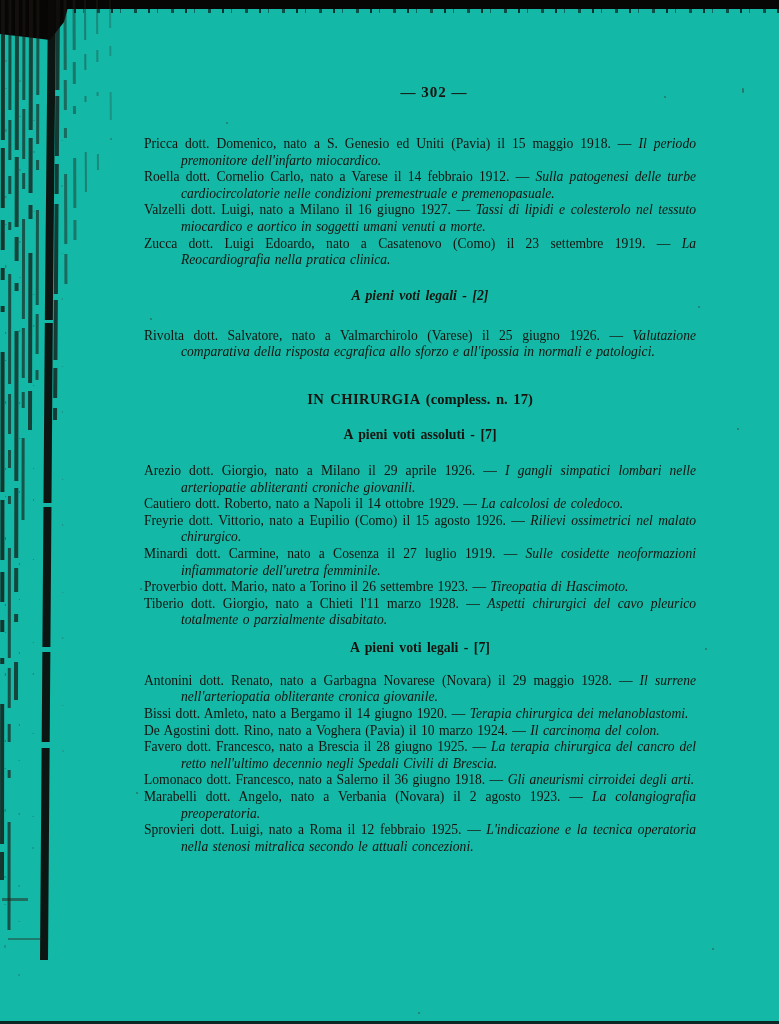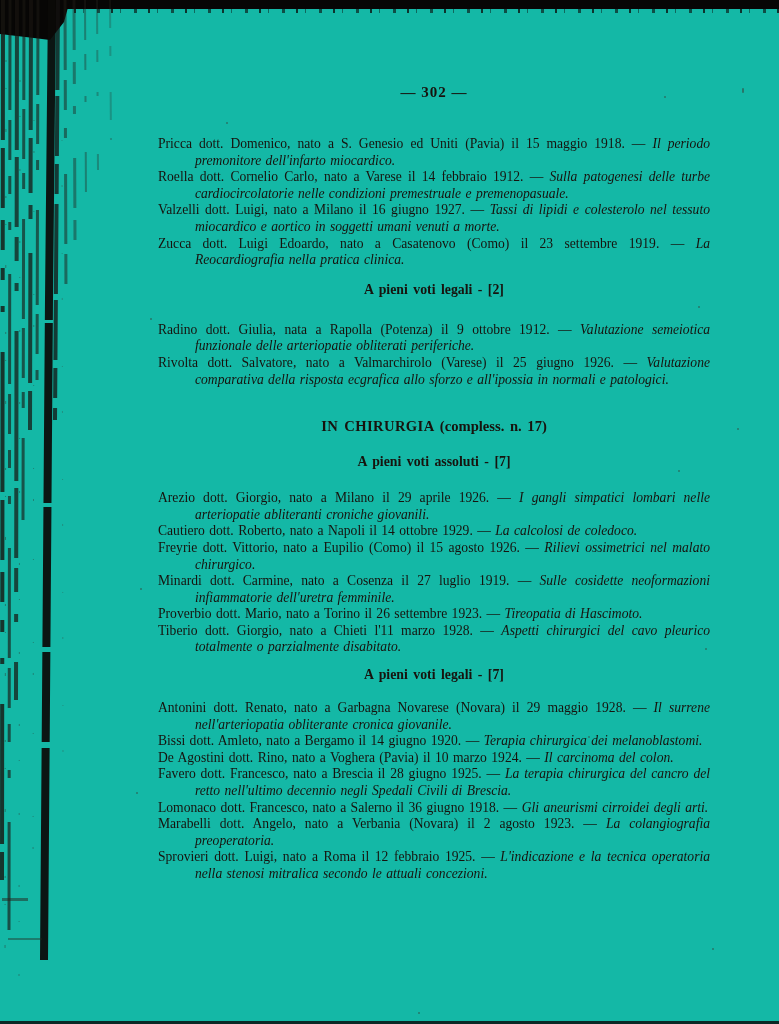--- a/index.html
+++ b/index.html
@@ -37,35 +37,35 @@
     position:absolute;width:2px;height:2px;border-radius:50%;
     background:#3a352e;opacity:.5;
   }
   
   .pagenum{
     position:absolute;top:84px;left:158px;width:552px;
     text-align:center;font-weight:bold;font-size:15px;
     letter-spacing:1px;
   }
   .col{
-    position:absolute;top:136px;left:158px;width:552px;
+    position:absolute;top:136px;left:144px;width:552px;
   }
   .entry{
     margin:0;
     font-size:13.6px;line-height:16.6px;
     text-align:justify;
     padding-left:37px;text-indent:-37px;
     word-spacing:1px;
   }
   .thesis{font-style:italic;}
   .heading{
     text-align:center;font-weight:bold;font-size:13.8px;line-height:17px;
     margin:0;word-spacing:2px;
   }
-  .h-legali2{margin:12px 0 24px;}
+  .h-legali2{margin:18px 0 24px;font-style:italic;}
   .h-chirurgia{margin:30px 0 0;font-size:14.6px;letter-spacing:.4px;}
   .h-chirurgia .note{letter-spacing:0;}
   .h-assoluti{margin:18px 0 20px;}
   .h-legali7{margin:10px 0 17px;}
 </style>
 </head>
 <body>
 
 <div class="page">
 
@@ -119,21 +119,20 @@
 
   <div class="col">
 
     <p class="entry"><span>Pricca dott. Domenico, nato a S. Genesio ed Uniti (Pavia) il 15 maggio 1918. — </span><span class="thesis">Il periodo premonitore dell'infarto miocardico.</span></p>
     <p class="entry"><span>Roella dott. Cornelio Carlo, nato a Varese il 14 febbraio 1912. — </span><span class="thesis">Sulla patogenesi delle turbe cardiocircolatorie nelle condizioni premestruale e premenopasuale.</span></p>
     <p class="entry"><span>Valzelli dott. Luigi, nato a Milano il 16 giugno 1927. — </span><span class="thesis">Tassi di lipidi e colesterolo nel tessuto miocardico e aortico in soggetti umani venuti a morte.</span></p>
     <p class="entry"><span>Zucca dott. Luigi Edoardo, nato a Casatenovo (Como) il 23 settembre 1919. — </span><span class="thesis">La Reocardiografia nella pratica clinica.</span></p>
 
     <p class="heading h-legali2">A pieni voti legali - [2]</p>
 
-    <p class="entry"><span>Radino dott. Giulia, nata a Rapolla (Potenza) il 9 ottobre 1912. — </span><span class="thesis">Valutazione semeiotica funzionale delle arteriopatie obliterati periferiche.</span></p>
     <p class="entry"><span>Rivolta dott. Salvatore, nato a Valmarchirolo (Varese) il 25 giugno 1926. — </span><span class="thesis">Valutazione comparativa della risposta ecgrafica allo sforzo e all'ipossia in normali e patologici.</span></p>
 
     <p class="heading h-chirurgia"><span>IN CHIRURGIA</span> <span class="note">(compless. n. 17)</span></p>
 
     <p class="heading h-assoluti">A pieni voti assoluti - [7]</p>
 
     <p class="entry"><span>Arezio dott. Giorgio, nato a Milano il 29 aprile 1926. — </span><span class="thesis">I gangli simpatici lombari nelle arteriopatie abliteranti croniche giovanili.</span></p>
     <p class="entry"><span>Cautiero dott. Roberto, nato a Napoli il 14 ottobre 1929. — </span><span class="thesis">La calcolosi de coledoco.</span></p>
     <p class="entry"><span>Freyrie dott. Vittorio, nato a Eupilio (Como) il 15 agosto 1926. — </span><span class="thesis">Rilievi ossimetrici nel malato chirurgico.</span></p>
     <p class="entry"><span>Minardi dott. Carmine, nato a Cosenza il 27 luglio 1919. — </span><span class="thesis">Sulle cosidette neoformazioni infiammatorie dell'uretra femminile.</span></p>

